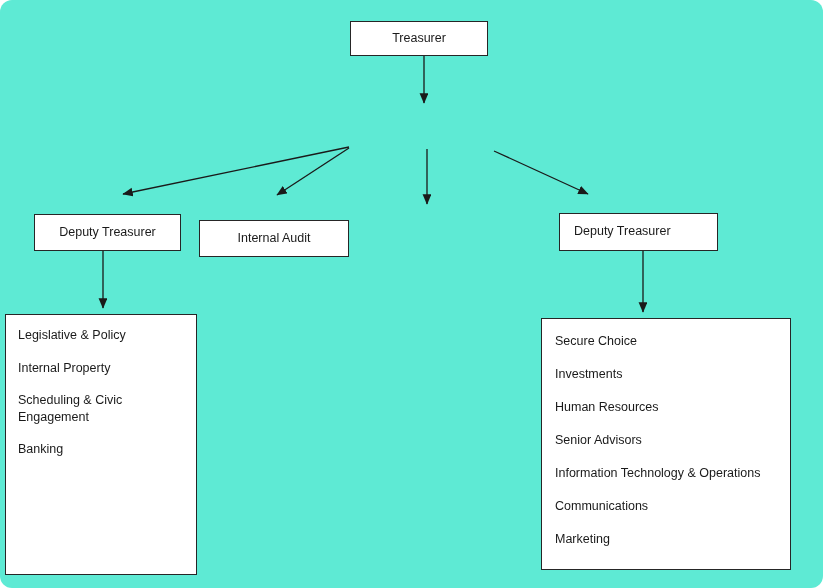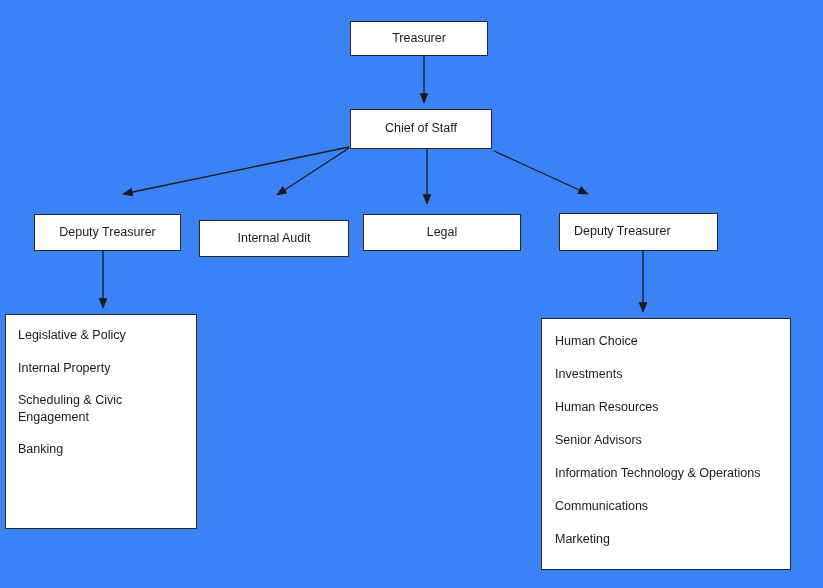--- a/index.html
+++ b/index.html
@@ -8,22 +8,23 @@
     background: #ffffff;
   }
   body {
     font-family: "Liberation Sans", sans-serif;
     color: #000000;
   }
   #org-chart {
     position: relative;
     width: 823px;
     height: 588px;
-    background: #3b82f6;
+    background: #5eead4;
     overflow: hidden;
+    border-radius: 12px;
   }
   #connectors {
     position: absolute;
     left: 0;
     top: 0;
     width: 823px;
     height: 588px;
     pointer-events: none;
   }
   .node {
@@ -94,49 +95,43 @@
 
     <line x1="103" y1="251" x2="103" y2="308" stroke="#1a1a1a" stroke-width="1.3" marker-end="url(#arrowhead)"></line>
 
     <line x1="643" y1="251" x2="643" y2="312" stroke="#1a1a1a" stroke-width="1.3" marker-end="url(#arrowhead)"></line>
   </svg>
 
   <div class="node" id="node-treasurer" style="left:350px; top:21px; width:138px; height:35px;">
     <span>Treasurer</span>
   </div>
 
-  <div class="node" id="node-chief-of-staff" style="left:350px; top:109px; width:142px; height:40px;">
-    <span>Chief of Staff</span>
-  </div>
 
   <div class="node" id="node-deputy-treasurer-left" style="left:34px; top:214px; width:147px; height:37px;">
     <span>Deputy Treasurer</span>
   </div>
 
   <div class="node" id="node-internal-audit" style="left:199px; top:220px; width:150px; height:37px;">
     <span>Internal Audit</span>
   </div>
 
-  <div class="node" id="node-legal" style="left:363px; top:214px; width:158px; height:37px;">
-    <span>Legal</span>
-  </div>
 
   <div class="node node-left-text" id="node-deputy-treasurer-right" style="left:559px; top:213px; width:159px; height:38px;">
     <span>Deputy Treasurer</span>
   </div>
 
-  <div class="list-box" id="division-list-left" style="left:5px; top:314px; width:192px; height:215px;">
+  <div class="list-box" id="division-list-left" style="left:5px; top:314px; width:192px; height:261px;">
     <div class="list-item">Legislative &amp; Policy</div>
     <div class="list-item">Internal Property</div>
     <div class="list-item" style="max-width:120px;">Scheduling &amp; Civic Engagement</div>
     <div class="list-item">Banking</div>
   </div>
 
   <div class="list-box" id="division-list-right" style="left:541px; top:318px; width:250px; height:252px;">
-    <div class="list-item">Human Choice</div>
+    <div class="list-item">Secure Choice</div>
     <div class="list-item">Investments</div>
     <div class="list-item">Human Resources</div>
     <div class="list-item">Senior Advisors</div>
     <div class="list-item">Information Technology &amp; Operations</div>
     <div class="list-item">Communications</div>
     <div class="list-item">Marketing</div>
   </div>
 
 </div>
 

